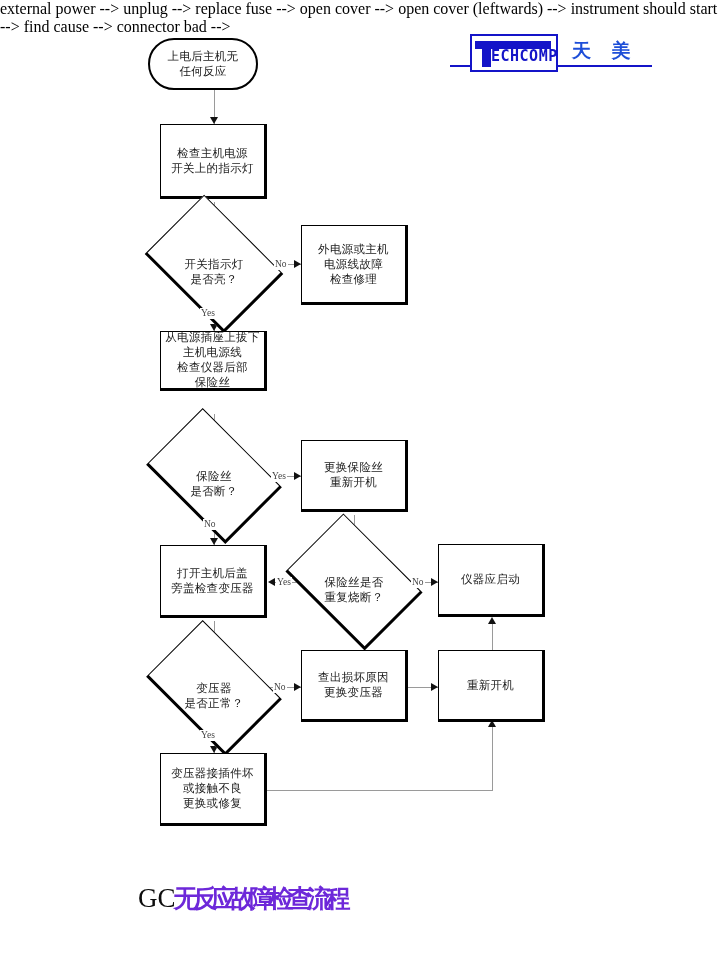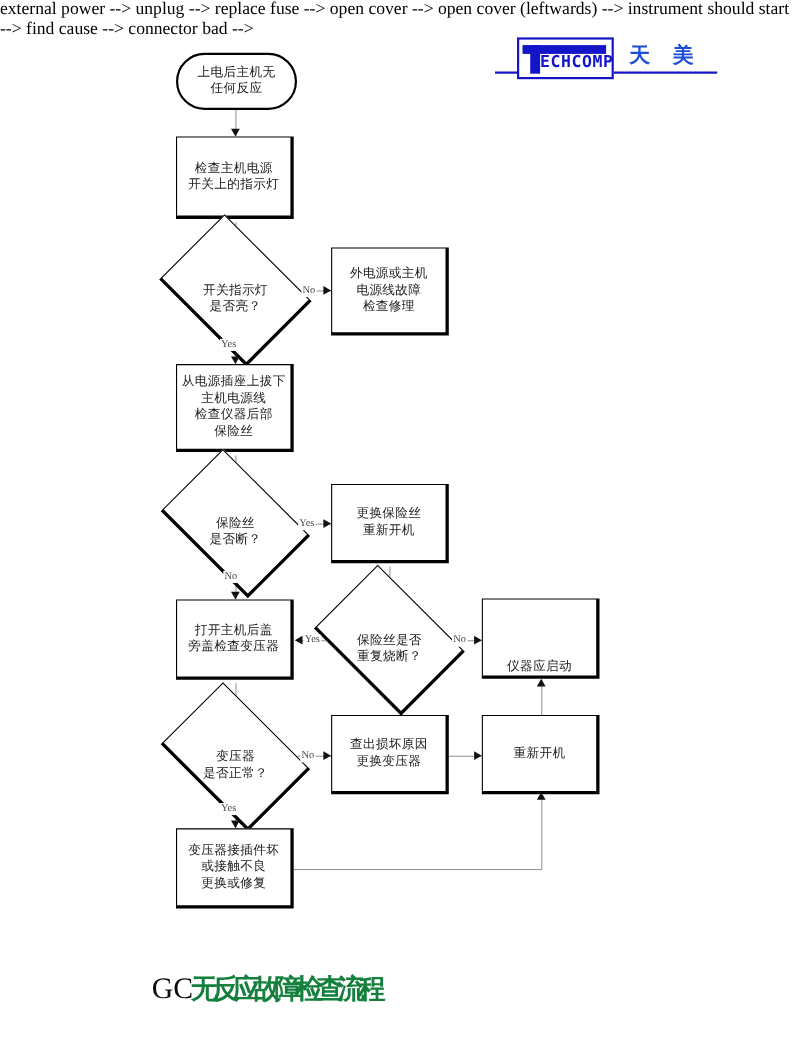--- a/index.html
+++ b/index.html
@@ -114,21 +114,21 @@
     position:absolute;left:138px;top:882px;
     z-index:5;
     white-space:nowrap;
   }
   #title .t-ascii{
     font-family:Liberation Serif, serif;
     font-size:27px;color:#0d0d0d;letter-spacing:0px;
   }
   #title .t-cjk{
     font-family:"DejaVu Sans","Liberation Sans",sans-serif;
-    font-size:25px;font-weight:bold;color:#15803d;
+    font-size:25px;font-weight:bold;color:#6d28d9;
     letter-spacing:-6px;
     margin-left:-2px;
   }
 </style>
 </head>
 <body>
 
 <div id="canvas">
 
   
@@ -138,21 +138,21 @@
     <div class="logo-box"></div>
     <div class="logo-tbar"></div>
     <div class="logo-tstem"></div>
     <div class="logo-word">ECHCOMP</div>
     <div class="logo-cn">天 美</div>
   </div>
 
   
 
   
-  <div class="node term" style="left:160px;top:38px;width:110px;height:52px;margin-top:10px;">
+  <div class="node term" style="left:148px;top:38px;width:110px;height:52px;">
     <div class="txt">上电后主机无
 任何反应</div>
   </div>
 
   
   <div class="node proc" style="left:160px;top:124px;width:107px;height:75px;">
     <div class="txt">检查主机电源
 开关上的指示灯</div>
   </div>
 
@@ -164,21 +164,21 @@
   </div>
 
   
   <div class="node proc" style="left:301px;top:225px;width:107px;height:80px;">
     <div class="txt">外电源或主机
 电源线故障
 检查修理</div>
   </div>
 
   
-  <div class="node proc" style="left:160px;top:331px;width:107px;height:80px;">
+  <div class="node proc" style="left:160px;top:331px;width:107px;height:60px;">
     <div class="txt">从电源插座上拔下
 主机电源线
 检查仪器后部
 保险丝</div>
   </div>
 
   
   <div class="node dec" style="left:158px;top:436px;width:112px;height:80px;">
     <div class="dia"></div>
     <div class="txt">保险丝
@@ -198,21 +198,21 @@
 重复烧断？</div>
   </div>
 
   
   <div class="node proc" style="left:160px;top:545px;width:107px;height:73px;">
     <div class="txt">打开主机后盖
 旁盖检查变压器</div>
   </div>
 
   
-  <div class="node proc" style="left:438px;top:544px;width:107px;height:73px;align-items:flex-end;">
+  <div class="node proc" style="left:438px;top:544px;width:107px;height:73px;">
     <div class="txt">仪器应启动</div>
   </div>
 
   
   <div class="node dec" style="left:158px;top:648px;width:112px;height:80px;">
     <div class="dia"></div>
     <div class="txt">变压器
 是否正常？</div>
   </div>
 

